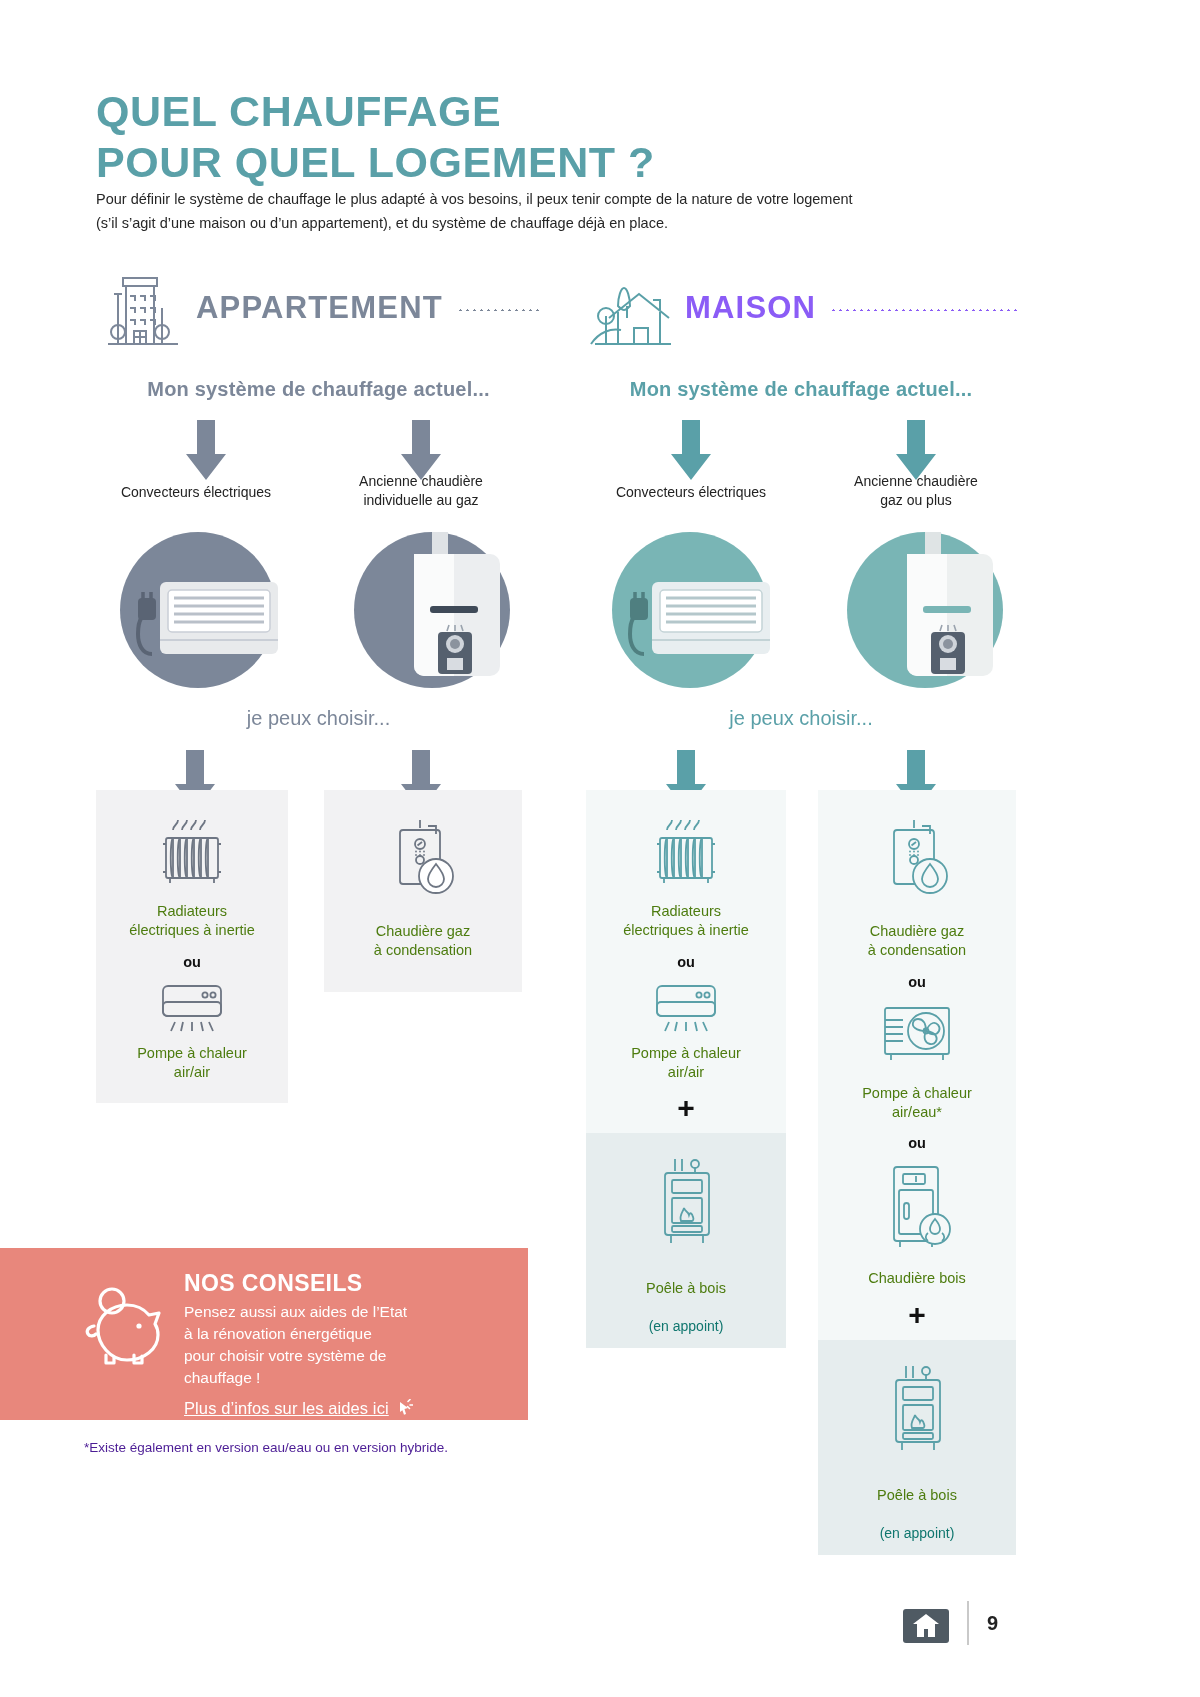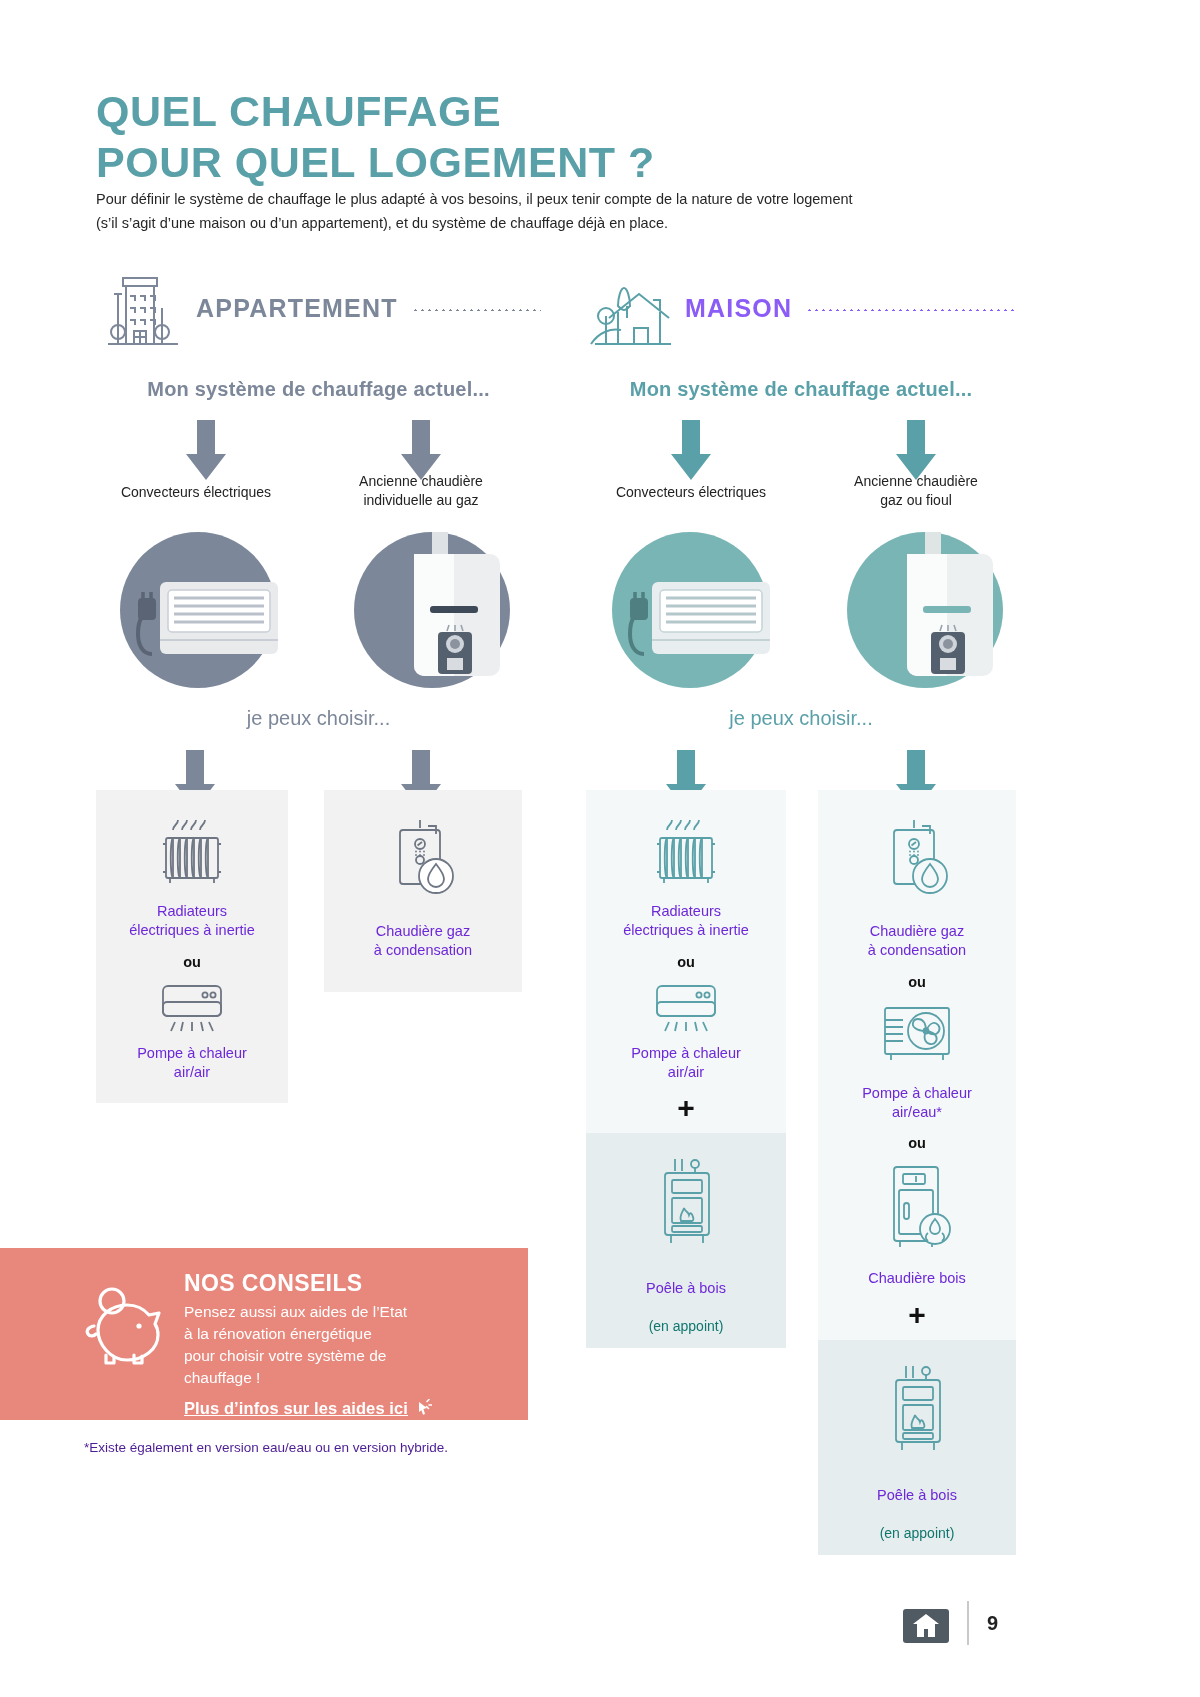--- a/index.html
+++ b/index.html
@@ -31,21 +31,21 @@
     width: 880px;
     font-size: 14.5px;
     line-height: 1.65;
     color: #262626;
   }
 
   
   .col-head { position: absolute; display: flex; align-items: center; }
   .col-head .hicon { width: 92px; height: 92px; flex: none; }
   .col-head .htitle {
-    font-size: 25px; font-weight: bold; letter-spacing: 1.2px;
+    font-size: 31px; font-weight: bold; letter-spacing: 1.2px;
     margin-left: 8px; white-space: nowrap;
   }
   .col-head .hrule {
     flex: 1; height: 2px; margin-left: 14px; margin-top: 4px;
     background-image: radial-gradient(circle, currentColor 1px, transparent 1.2px);
     background-size: 7px 3px; background-repeat: repeat-x;
   }
   #head-appart { left: 96px; top: 262px; width: 445px; color: #7c8799; }
   #head-maison { left: 585px; top: 262px; width: 432px; color: #8b5cf6; }
 
@@ -79,21 +79,21 @@
   .optbox {
     position: absolute;
     background: #f2f2f3;
     display: flex; flex-direction: column; align-items: center;
     padding-top: 22px;
   }
   .optbox.teal { background: #f4f8f8; }
   .optbox .ico { margin: 4px 0 6px; }
   .optbox .ico svg { display: block; }
   .optlabel {
-    font-size: 14.5px; line-height: 1.3; text-align: center; color: #6d28d9;
+    font-size: 14.5px; line-height: 1.3; text-align: center; color: #4d7c0f;
     margin-bottom: 2px;
   }
   .ou { font-size: 14.5px; font-weight: bold; color: #111; margin: 12px 0 6px; }
   .plus { font-size: 30px; font-weight: bold; color: #111; line-height: 1; margin: 10px 0 4px; }
   .appoint { font-size: 14px; color: #0f766e; }
   .innerbox {
     background: #e6edee;
     width: 100%;
     display: flex; flex-direction: column; align-items: center;
     padding: 16px 0 14px;
@@ -104,21 +104,21 @@
   
   #conseils {
     position: absolute; left: 0; top: 1248px; width: 528px; height: 172px;
     background: #e8877c; display: flex; align-items: flex-start; padding: 22px 0 0 0;
   }
   #conseils .pig { width: 88px; height: 84px; margin-left: 78px; margin-top: 14px; flex: none; }
   #conseils .ctext { margin-left: 18px; color: #ffffff; }
   #conseils .ctitle { font-size: 23px; font-weight: bold; letter-spacing: .4px; margin-bottom: 4px; }
   #conseils .cbody { font-size: 15.5px; line-height: 1.42; color: #ffffff; }
   #conseils .clink {
-    display: inline-block; margin-top: 10px; font-size: 16.5px; font-weight: bold;
+    display: inline-block; margin-top: 10px; font-size: 16.5px; font-weight: normal;
     color: #ffffff; text-decoration: underline; letter-spacing: .1px;
   }
   #conseils .cursor { display: inline-block; margin-left: 6px; vertical-align: -3px; }
 
   
   #footnote {
     position: absolute; left: 84px; top: 1440px; font-size: 13.5px; color: #4c1d95;
   }
 
   
@@ -208,21 +208,21 @@
   </div>
   <div class="src-cap" style="left:321px; top:472px; width:200px;">
     <div>Ancienne chaudière</div>
     <div>individuelle au gaz</div>
   </div>
   <div class="src-cap" style="left:591px; top:483px; width:200px;">
     <div>Convecteurs électriques</div>
   </div>
   <div class="src-cap" style="left:816px; top:472px; width:200px;">
     <div>Ancienne chaudière</div>
-    <div>gaz ou fioul</div>
+    <div>gaz ou plus</div>
   </div>
 
   <div class="circ" style="left:108px; top:520px;">
     <svg width="180" height="180" viewBox="0 0 180 180">
       <circle cx="90" cy="90" r="78" fill="#7c8799"></circle>
       <rect x="52" y="62" width="118" height="72" rx="6" fill="#e8eaec"></rect>
       <rect x="60" y="70" width="102" height="42" rx="4" fill="#fff" stroke="#c9ced6" stroke-width="1.5"></rect>
       <g stroke="#b9c0c9" stroke-width="3">
         <path d="M66 78h90M66 86h90M66 94h90M66 102h90"></path>
       </g>

